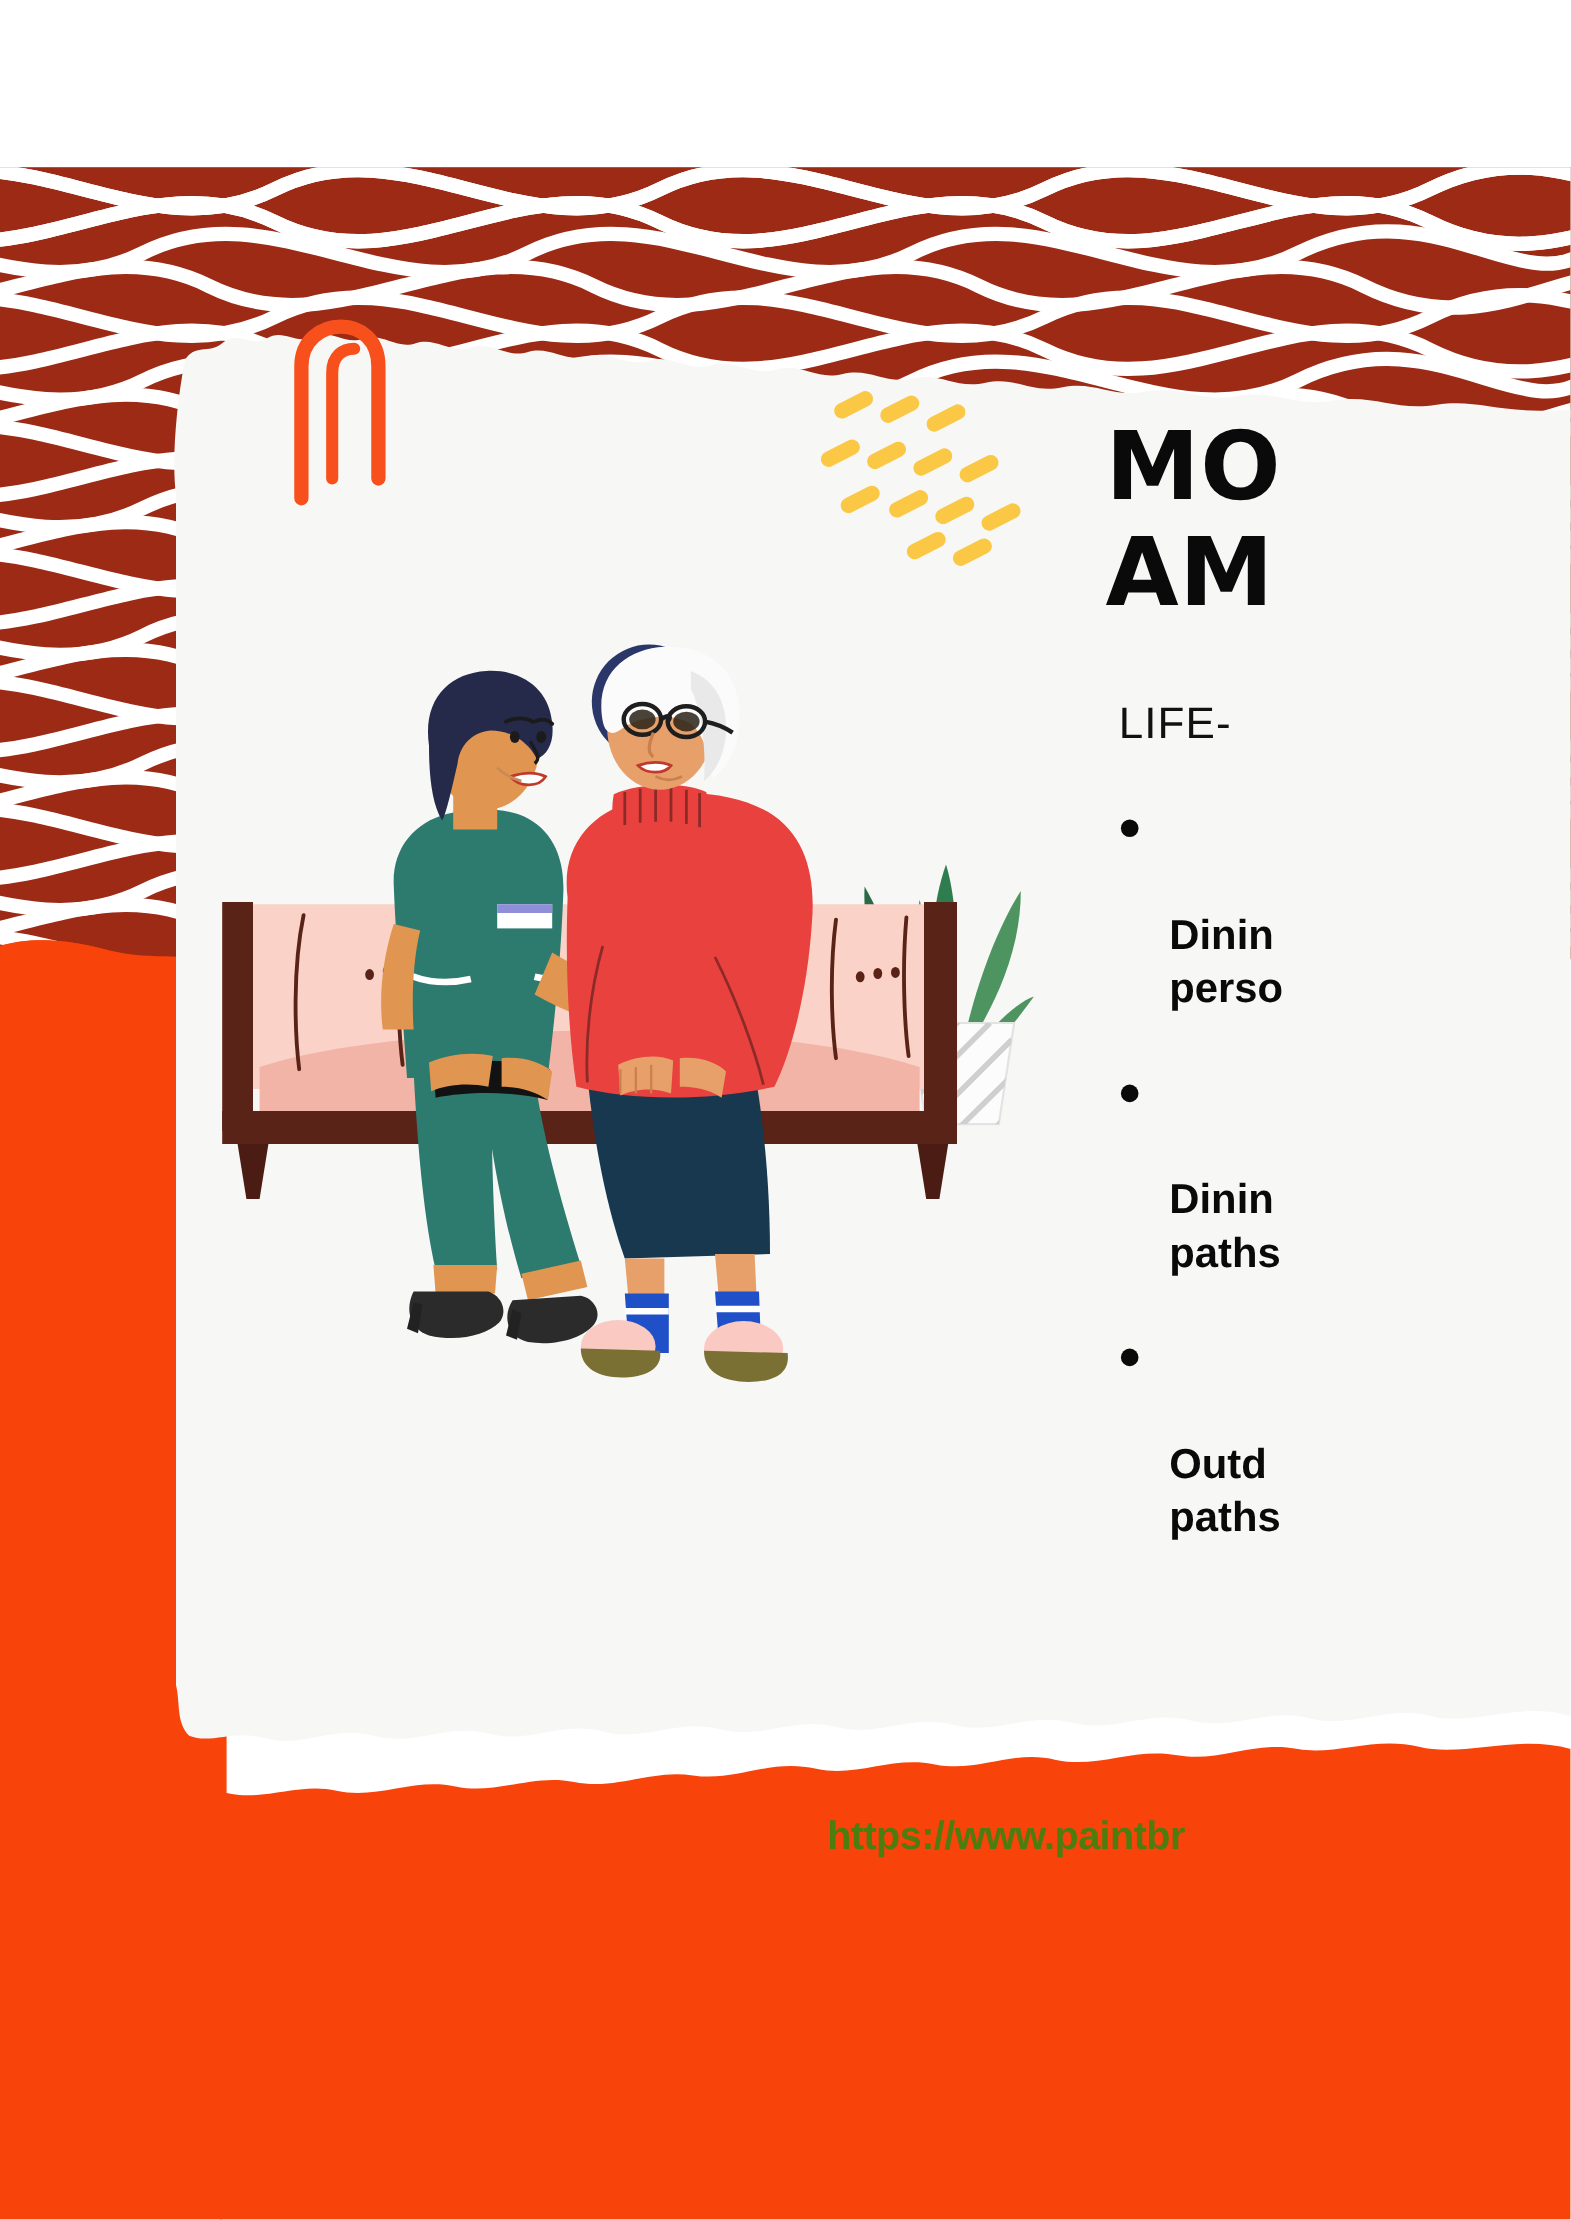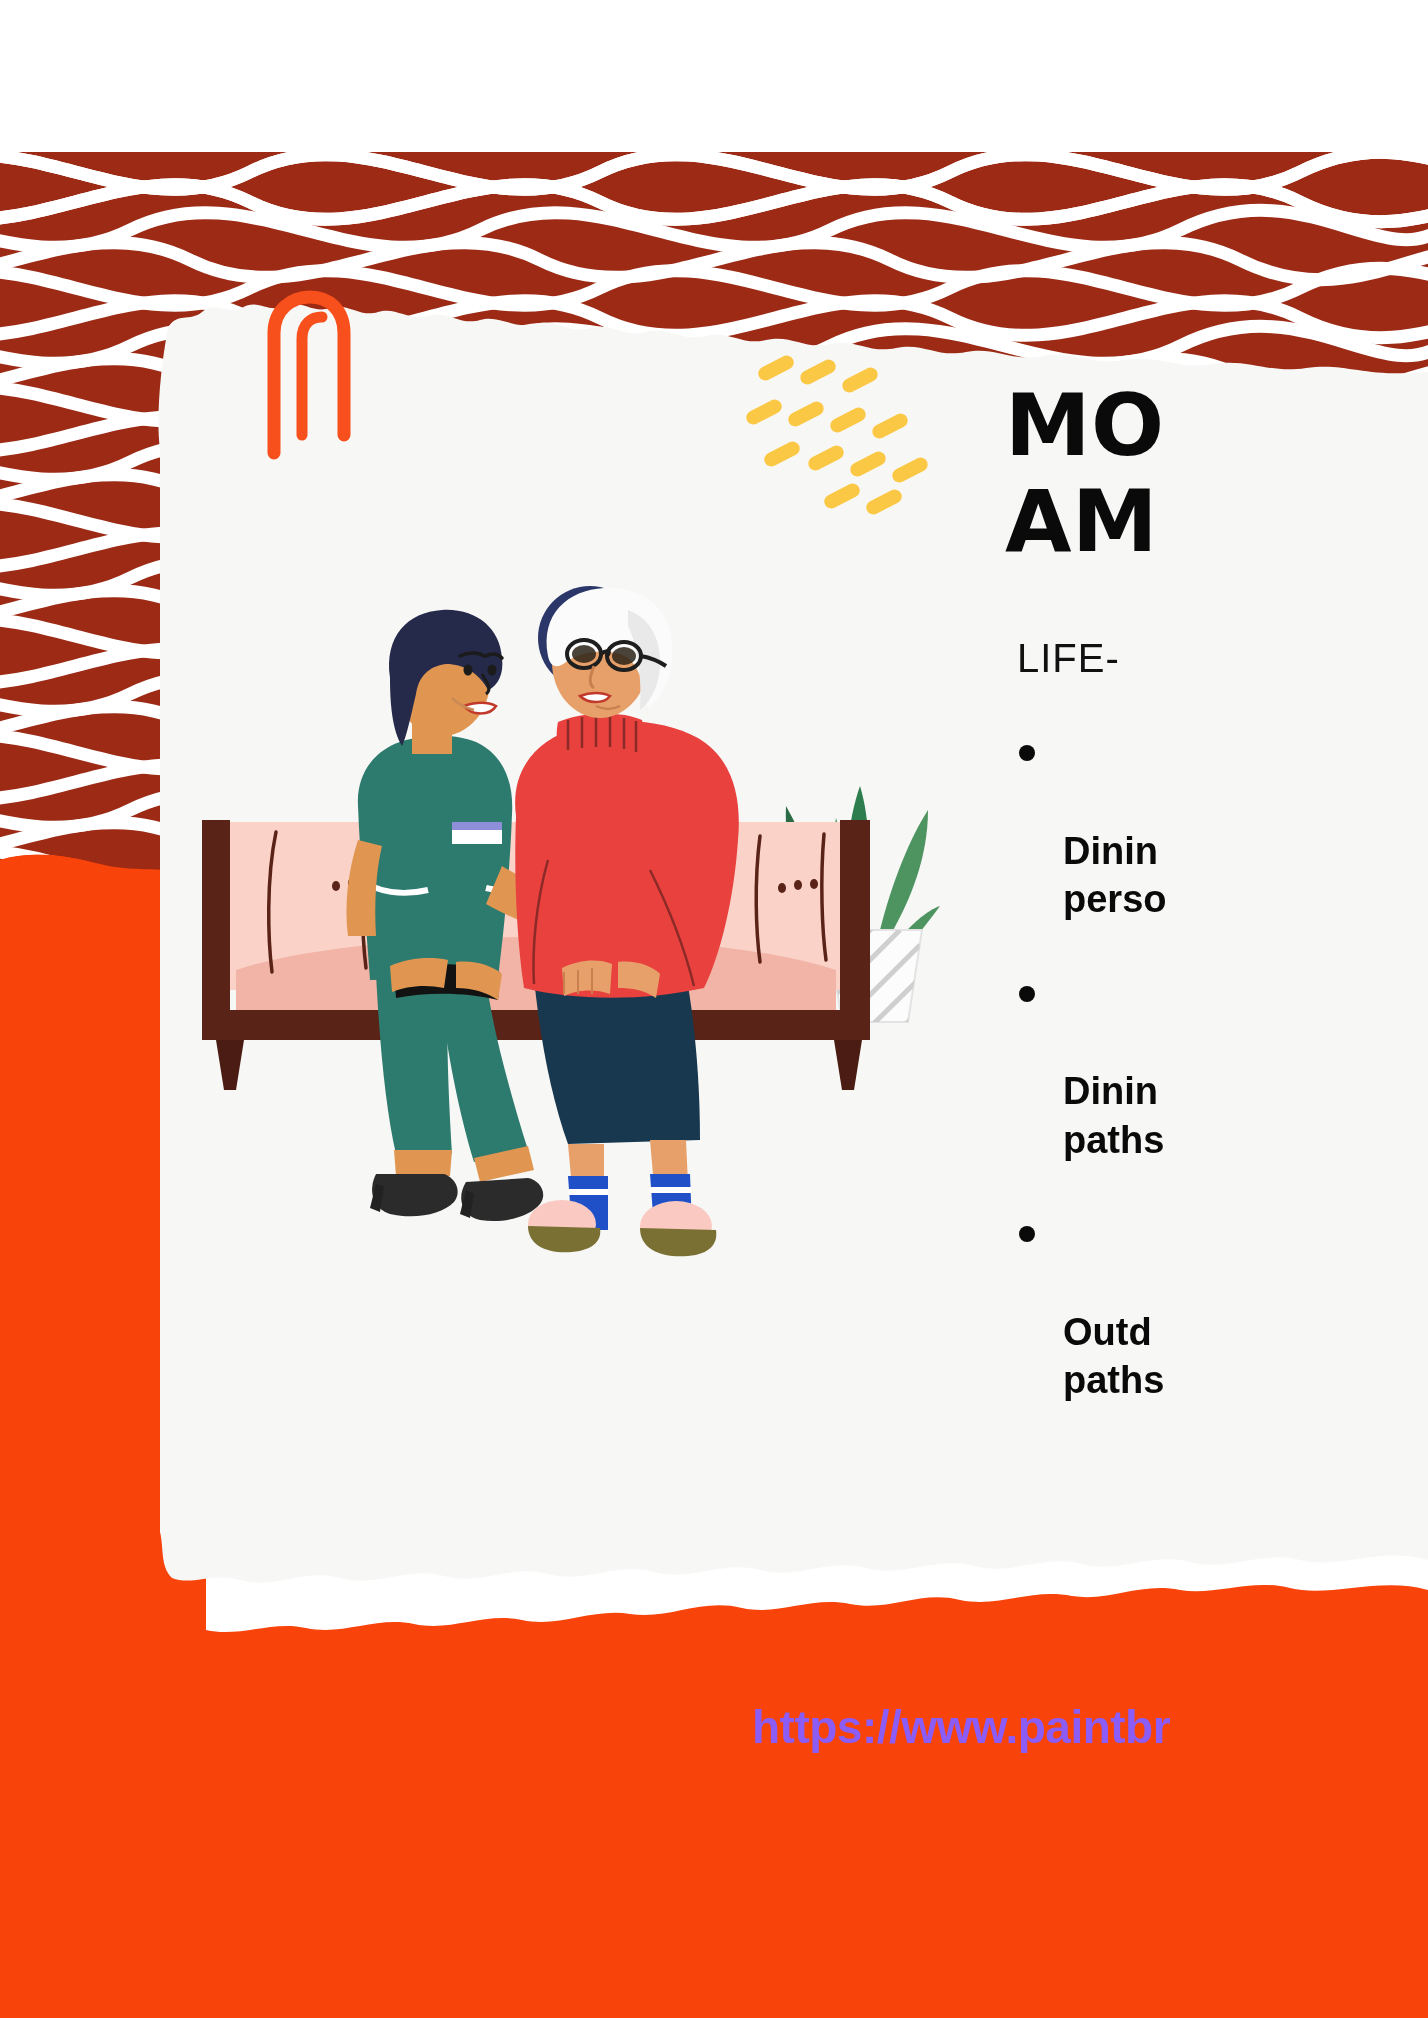--- a/index.html
+++ b/index.html
@@ -96,22 +96,22 @@
     color:#0A0A0A;
     white-space:pre-line;
   }
   .bullets li .dot{
     position:absolute;left:0;top:16px;
     width:16px;height:16px;border-radius:50%;background:#0A0A0A;
   }
 
   
   .url{
-    position:absolute;left:752px;top:1700px;z-index:12;
-    font-size:46px;font-weight:700;color:#8b5cf6;
+    position:absolute;left:752px;top:1648px;z-index:12;
+    font-size:36px;font-weight:700;color:#4d7c0f;
     white-space:nowrap;letter-spacing:-0.5px;
   }
 </style>
 </head>
 <body>
 
 <div id="poster">
 
   <div class="top-white"></div>
 

